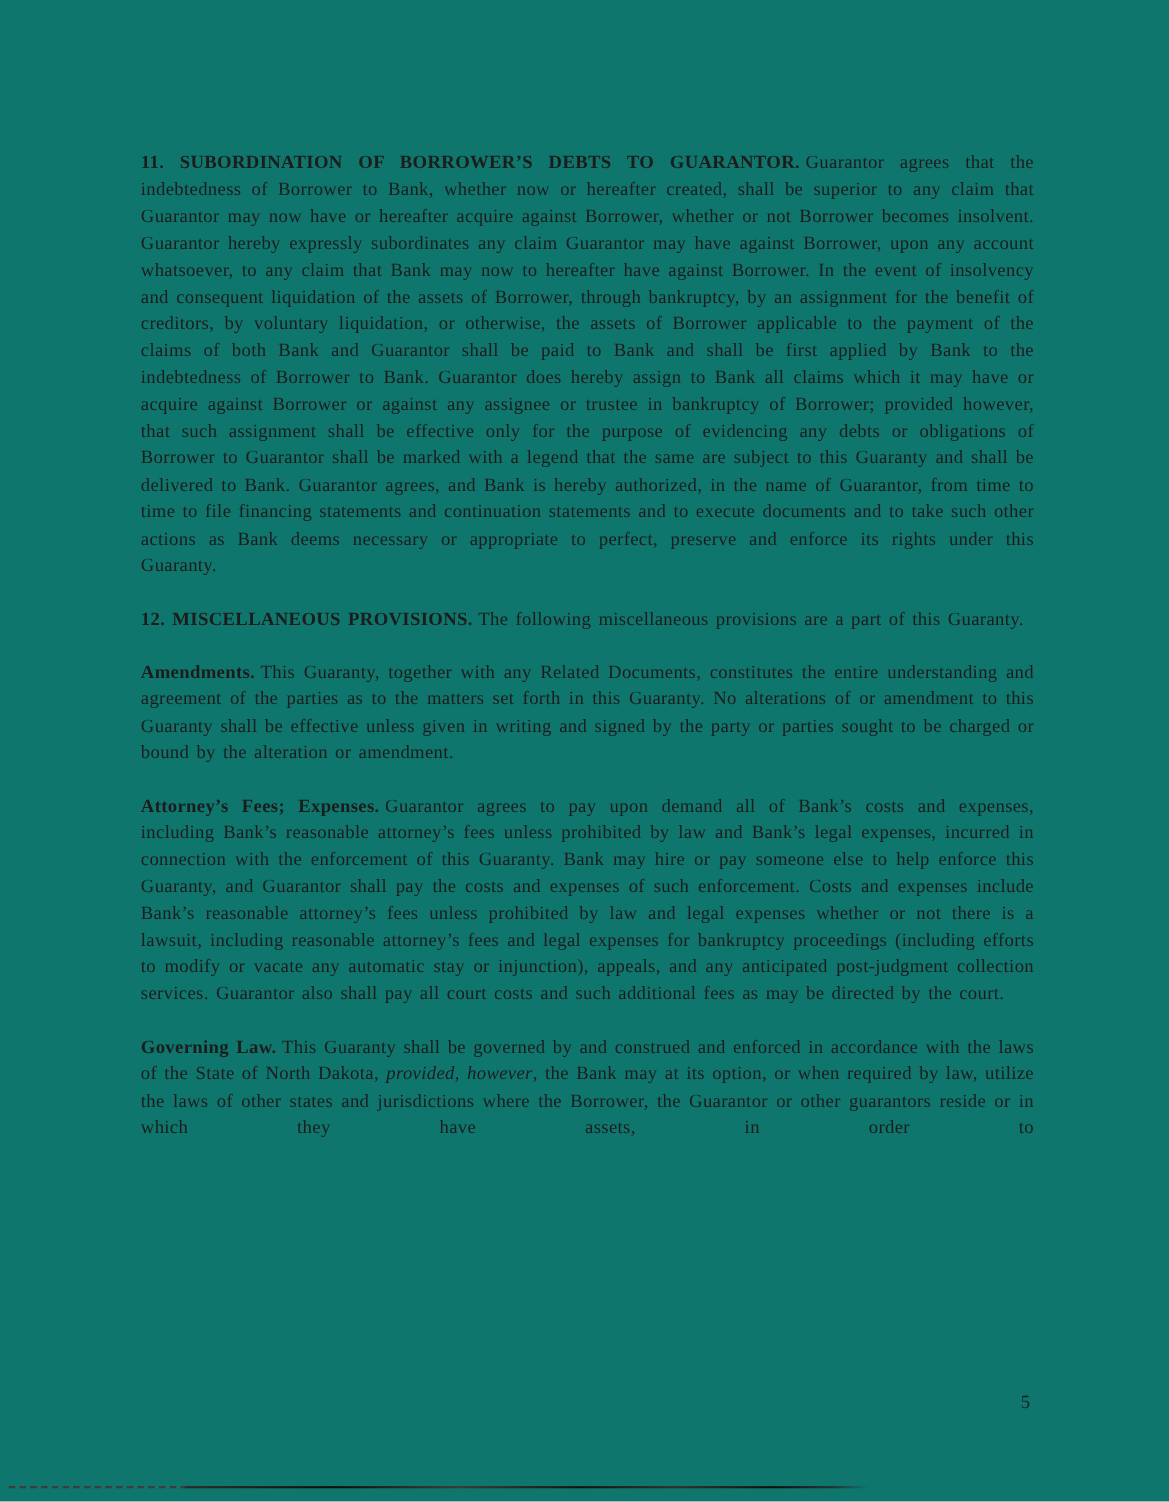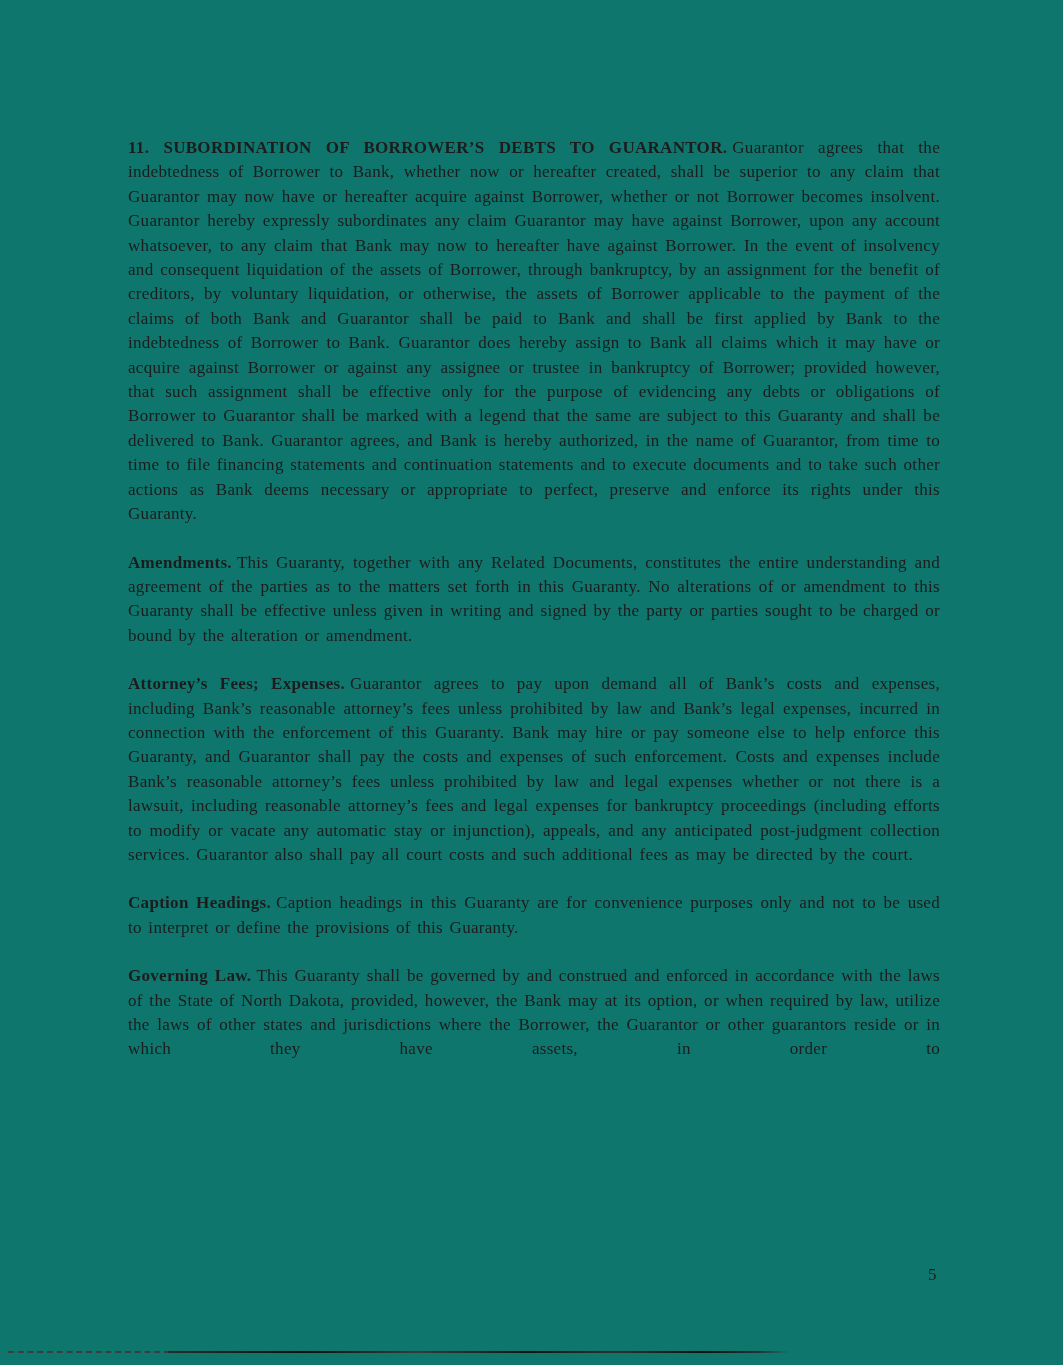--- a/index.html
+++ b/index.html
@@ -33,21 +33,21 @@
   p.sub {
   }
   p.cut {
     text-align-last: justify; 
     margin-bottom: 0;
   }
   .head {
     font-weight: bold;
     margin-right: 5px;
   }
-  .ital { }
+  .ital { font-style: italic; }
   .pageno {
     position: absolute;
     left: 928px;
     top: 1263px;
     font-size: 17px;
     line-height: 24px;
     font-family: "Liberation Serif", serif;
     color: #1c1c1c;
   }
   
@@ -71,26 +71,26 @@
   }
 </style>
 </head>
 <body>
 
 <div class="page">
   <div class="content">
 
     <p class="para"><b class="head">11.  SUBORDINATION OF BORROWER’S DEBTS TO GUARANTOR.</b><span>Guarantor agrees that the indebtedness of Borrower to Bank, whether now or hereafter created, shall be superior to any claim that Guarantor may now have or hereafter acquire against Borrower, whether or not Borrower becomes insolvent.  Guarantor hereby expressly subordinates any claim Guarantor may have against Borrower, upon any account whatsoever, to any claim that Bank may now to hereafter have against Borrower.  In the event of insolvency and consequent liquidation of the assets of Borrower, through bankruptcy, by an assignment for the benefit of creditors, by voluntary liquidation, or otherwise, the assets of Borrower applicable to the payment of the claims of both Bank and Guarantor shall be paid to Bank and shall be first applied by Bank to the indebtedness of Borrower to Bank.  Guarantor does hereby assign to Bank all claims which it may have or acquire against Borrower or against any assignee or trustee in bankruptcy of Borrower; provided however, that such assignment shall be effective only for the purpose of evidencing any debts or obligations of Borrower to Guarantor shall be marked with a legend that the same are subject to this Guaranty and shall be delivered to Bank.  Guarantor agrees, and Bank is hereby authorized, in the name of Guarantor, from time to time to file financing statements and continuation statements and to execute documents and to take such other actions as Bank deems necessary or appropriate to perfect, preserve and enforce its rights under this Guaranty.</span></p>
 
+    <p class="para"><b class="head">12.  MISCELLANEOUS PROVISIONS.</b><span>The following miscellaneous provisions are a part of this Guaranty.</span></p>
 
     <p class="para sub"><b class="head">Amendments.</b><span>This Guaranty, together with any Related Documents, constitutes the entire understanding and agreement of the parties as to the matters set forth in this Guaranty.  No alterations of or amendment to this Guaranty shall be effective unless given in writing and signed by the party or parties sought to be charged or bound by the alteration or amendment.</span></p>
 
     <p class="para sub"><b class="head">Attorney’s Fees; Expenses.</b><span>Guarantor agrees to pay upon demand all of Bank’s costs and expenses, including Bank’s reasonable attorney’s fees unless prohibited by law and Bank’s legal expenses, incurred in connection with the enforcement of this Guaranty.  Bank may hire or pay someone else to help enforce this Guaranty, and Guarantor shall pay the costs and expenses of such enforcement.  Costs and expenses include Bank’s reasonable attorney’s fees unless prohibited by law and legal expenses whether or not there is a lawsuit, including reasonable attorney’s fees and legal expenses for bankruptcy proceedings (including efforts to modify or vacate any automatic stay or injunction), appeals, and any anticipated post-judgment collection services.  Guarantor also shall pay all court costs and such additional fees as may be directed by the court.</span></p>
 
-    <p class="para sub"><b class="head">Caption Headings.</b><span>Caption headings in this Guaranty are for convenience purposes only and not to be used to interpret or define the provisions of this Guaranty.</span></p>
 
     <p class="para sub cut"><b class="head">Governing Law.</b><span>This Guaranty shall be governed by and construed and enforced in accordance with the laws of the State of North Dakota, </span><span class="ital">provided, however</span><span>, the Bank may at its option, or when required by law, utilize the laws of other states and jurisdictions where the Borrower, the Guarantor or other guarantors reside or in which they have assets, in order to</span></p>
 
   </div>
 
   <div class="pageno">5</div>
 
   <div class="scanline-dashes"></div>
   <div class="scanline-solid"></div>
 </div>

